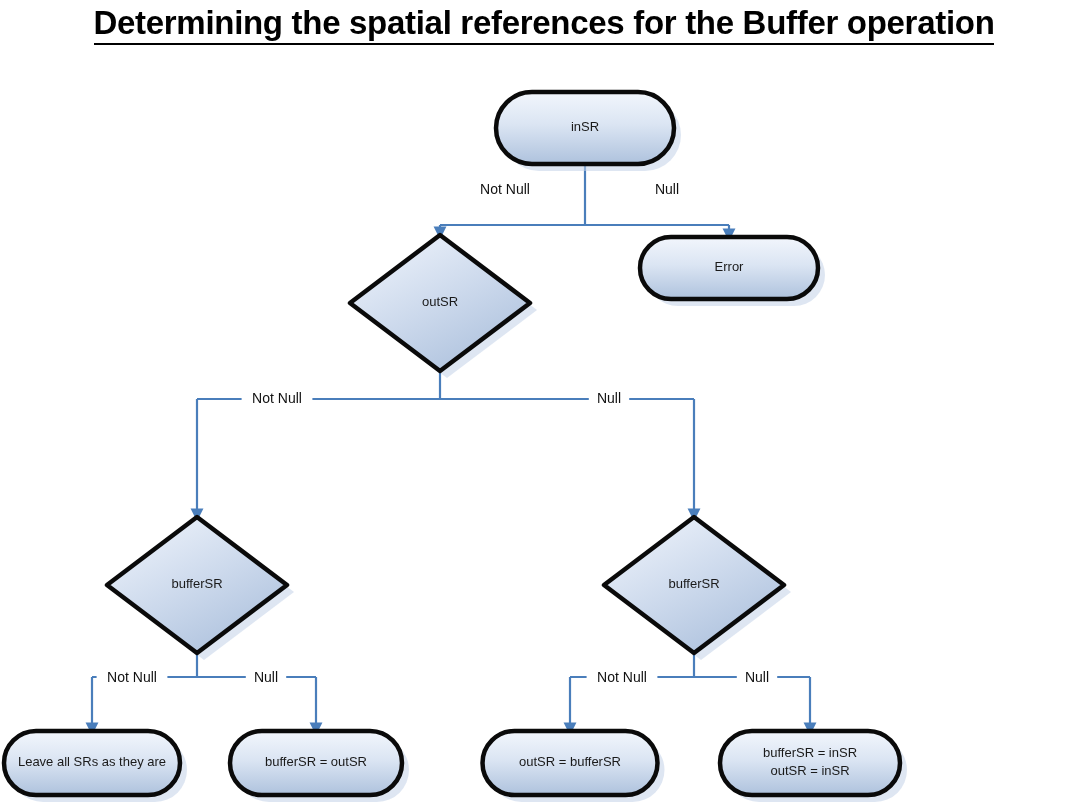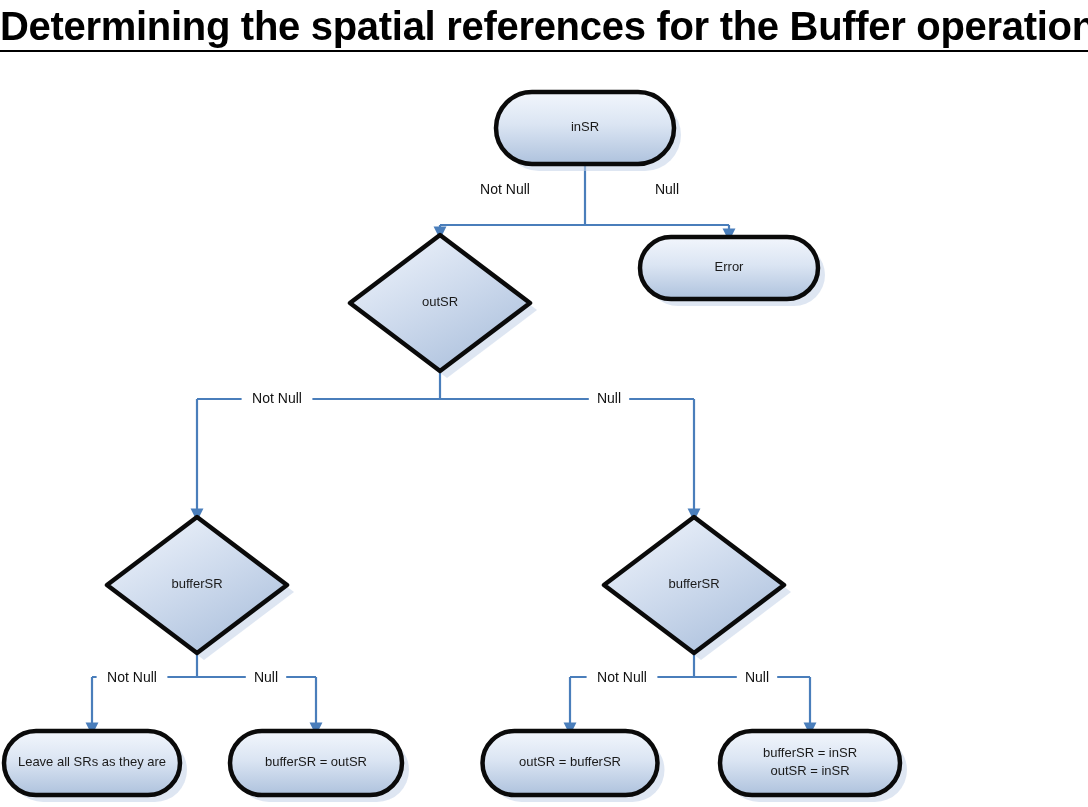--- a/index.html
+++ b/index.html
@@ -13,21 +13,21 @@
     position: relative;
     overflow: hidden;
     font-family: "Liberation Sans", sans-serif;
   }
   #page-title {
     position: absolute;
     left: 0;
     top: 0;
     width: 1088px;
     text-align: center;
-    font-size: 40px;
+    font-size: 33px;
     font-weight: bold;
     color: #000000;
     letter-spacing: -0.3px;
     padding-top: 4px;
     white-space: nowrap;
   }
   #page-title .title-underline {
     display: inline-block;
     border-bottom: 2px solid #000;
     padding-bottom: 1px;

